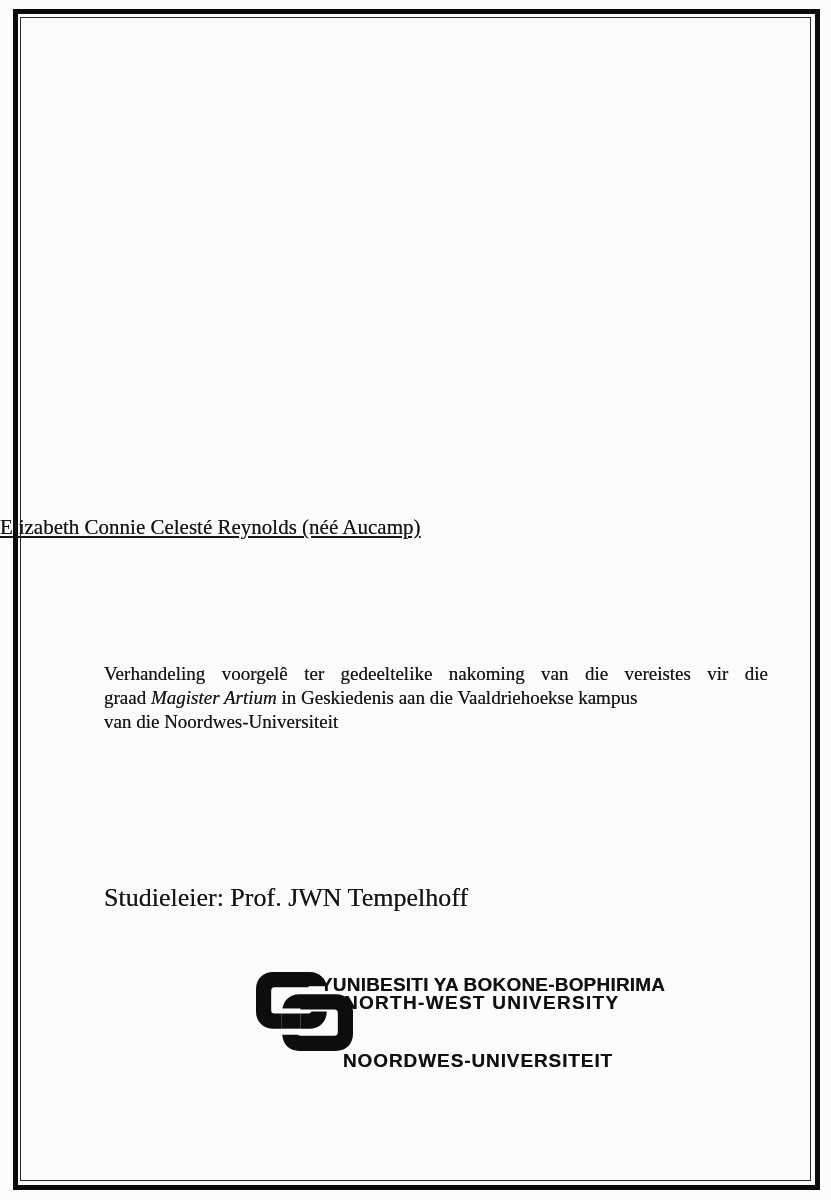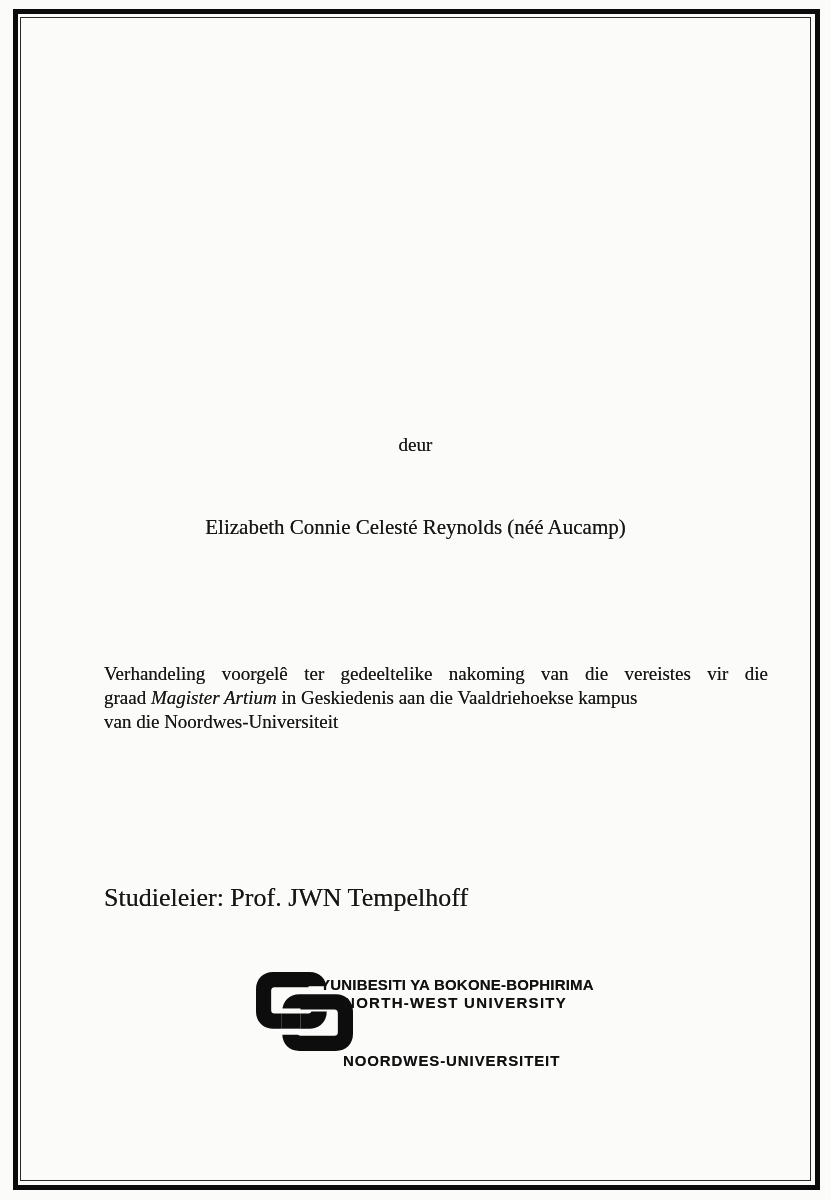--- a/index.html
+++ b/index.html
@@ -30,58 +30,57 @@
     position:absolute;top:207px;left:40px;right:40px;
     text-align:center;
     font-size:22.5px;line-height:40px;letter-spacing:.2px;
   }
   .byline{
     position:absolute;top:434px;left:0;right:0;
     text-align:center;font-size:19px;
   }
   .author{
     position:absolute;top:515px;left:0;right:0;
-    text-align:center;font-size:21px;
+    font-size:21px;text-decoration:underline;
   }
   .submission{
     position:absolute;top:662px;left:104px;width:664px;
     font-size:19px;line-height:24px;
   }
   .submission .just{
     text-align:justify;text-align-last:justify;
   }
   .supervisor{
     position:absolute;top:884px;left:104px;
     font-size:26px;line-height:28px;
   }
   .logo-mark{
     position:absolute;left:256px;top:972px;
   }
   .logo-text{
     position:absolute;left:320px;top:976px;
     font-family:"Liberation Sans", sans-serif;
-    font-weight:700;font-size:15px;line-height:18px;
+    font-weight:700;font-size:19px;line-height:18px;
     color:#101010;white-space:nowrap;
     text-shadow:0 0 .4px rgba(10,10,10,.6);
   }
   .lt1{letter-spacing:.2px;}
   .lt2{padding-left:24px;letter-spacing:1.3px;}
   .lt3{padding-left:23px;letter-spacing:.9px;margin-top:40px;}
   em{font-style:italic;}
 </style>
 </head>
 <body>
 
 <div class="page">
 
   <div class="frame-outer"></div>
   <div class="frame-inner"></div>
 
 
-  <div class="byline txt">deur</div>
 
   <div class="author txt">Elizabeth Connie Celesté Reynolds (néé Aucamp)</div>
 
   <div class="submission txt">
     <div class="just">Verhandeling voorgelê ter gedeeltelike nakoming van die vereistes vir die</div>
     <div><span>graad </span><em>Magister Artium</em><span> in Geskiedenis aan die Vaaldriehoekse kampus</span></div>
     <div>van die Noordwes-Universiteit</div>
   </div>
 
   <div class="supervisor txt">

